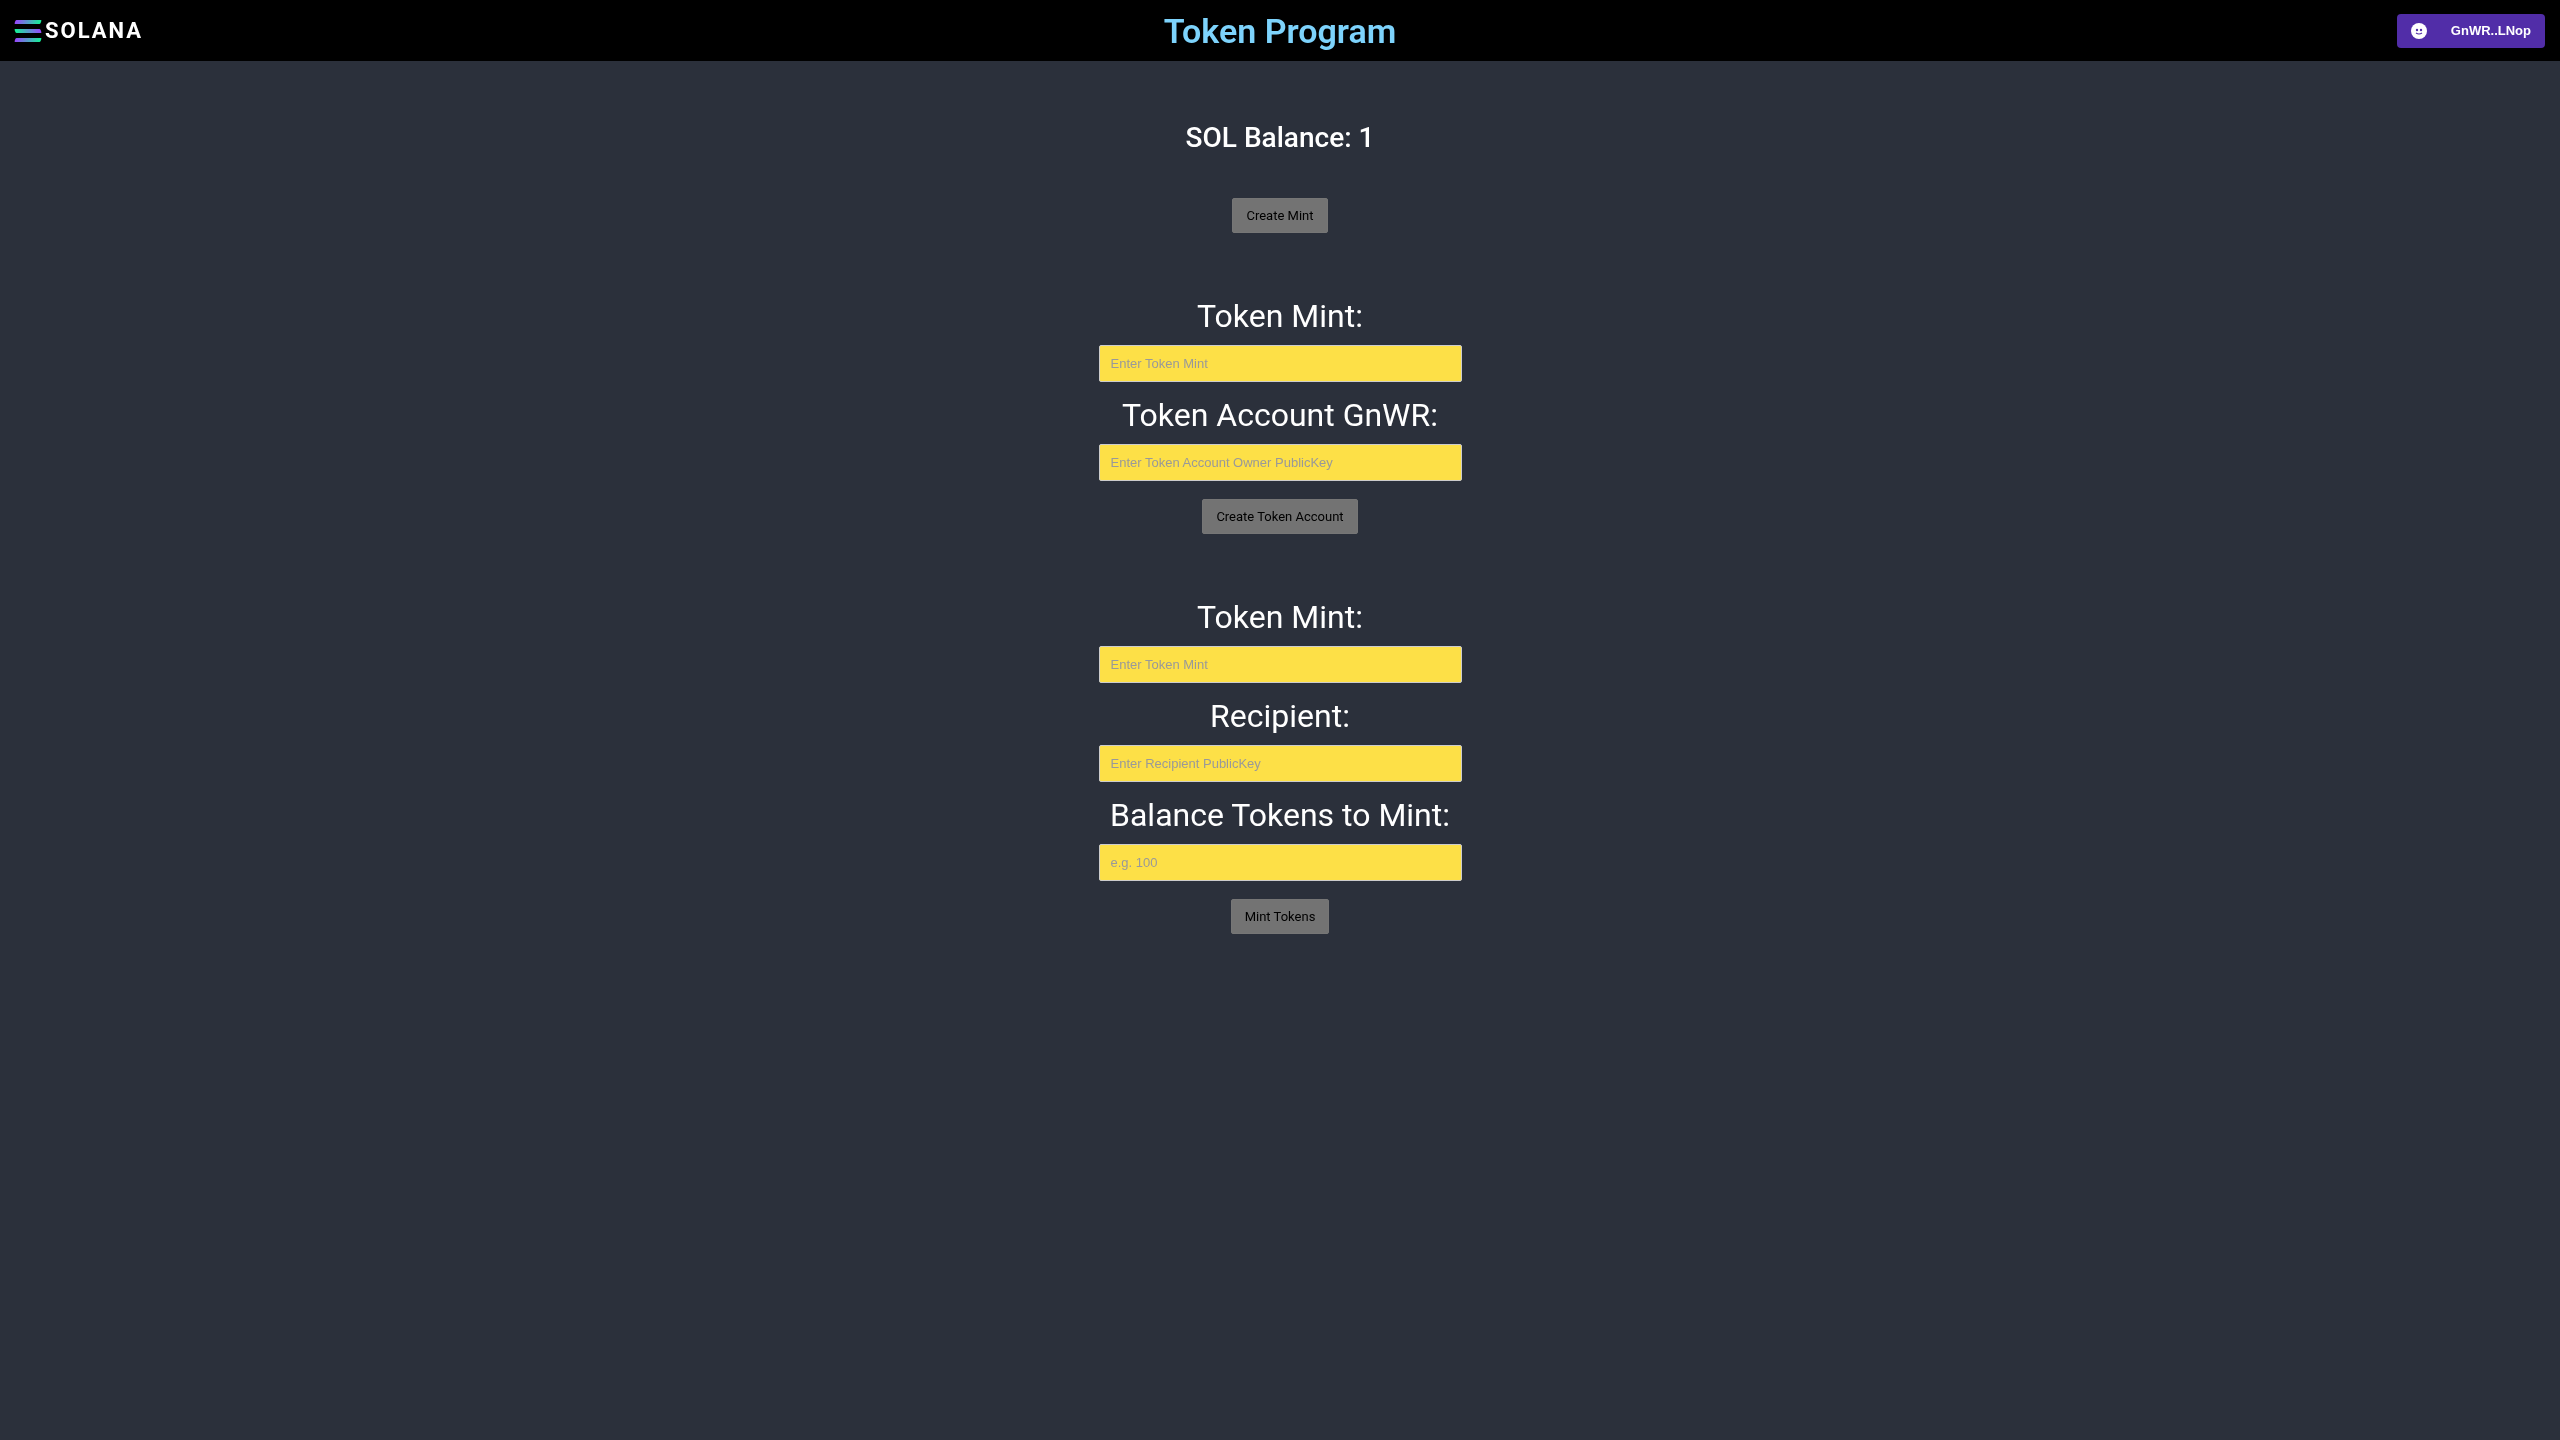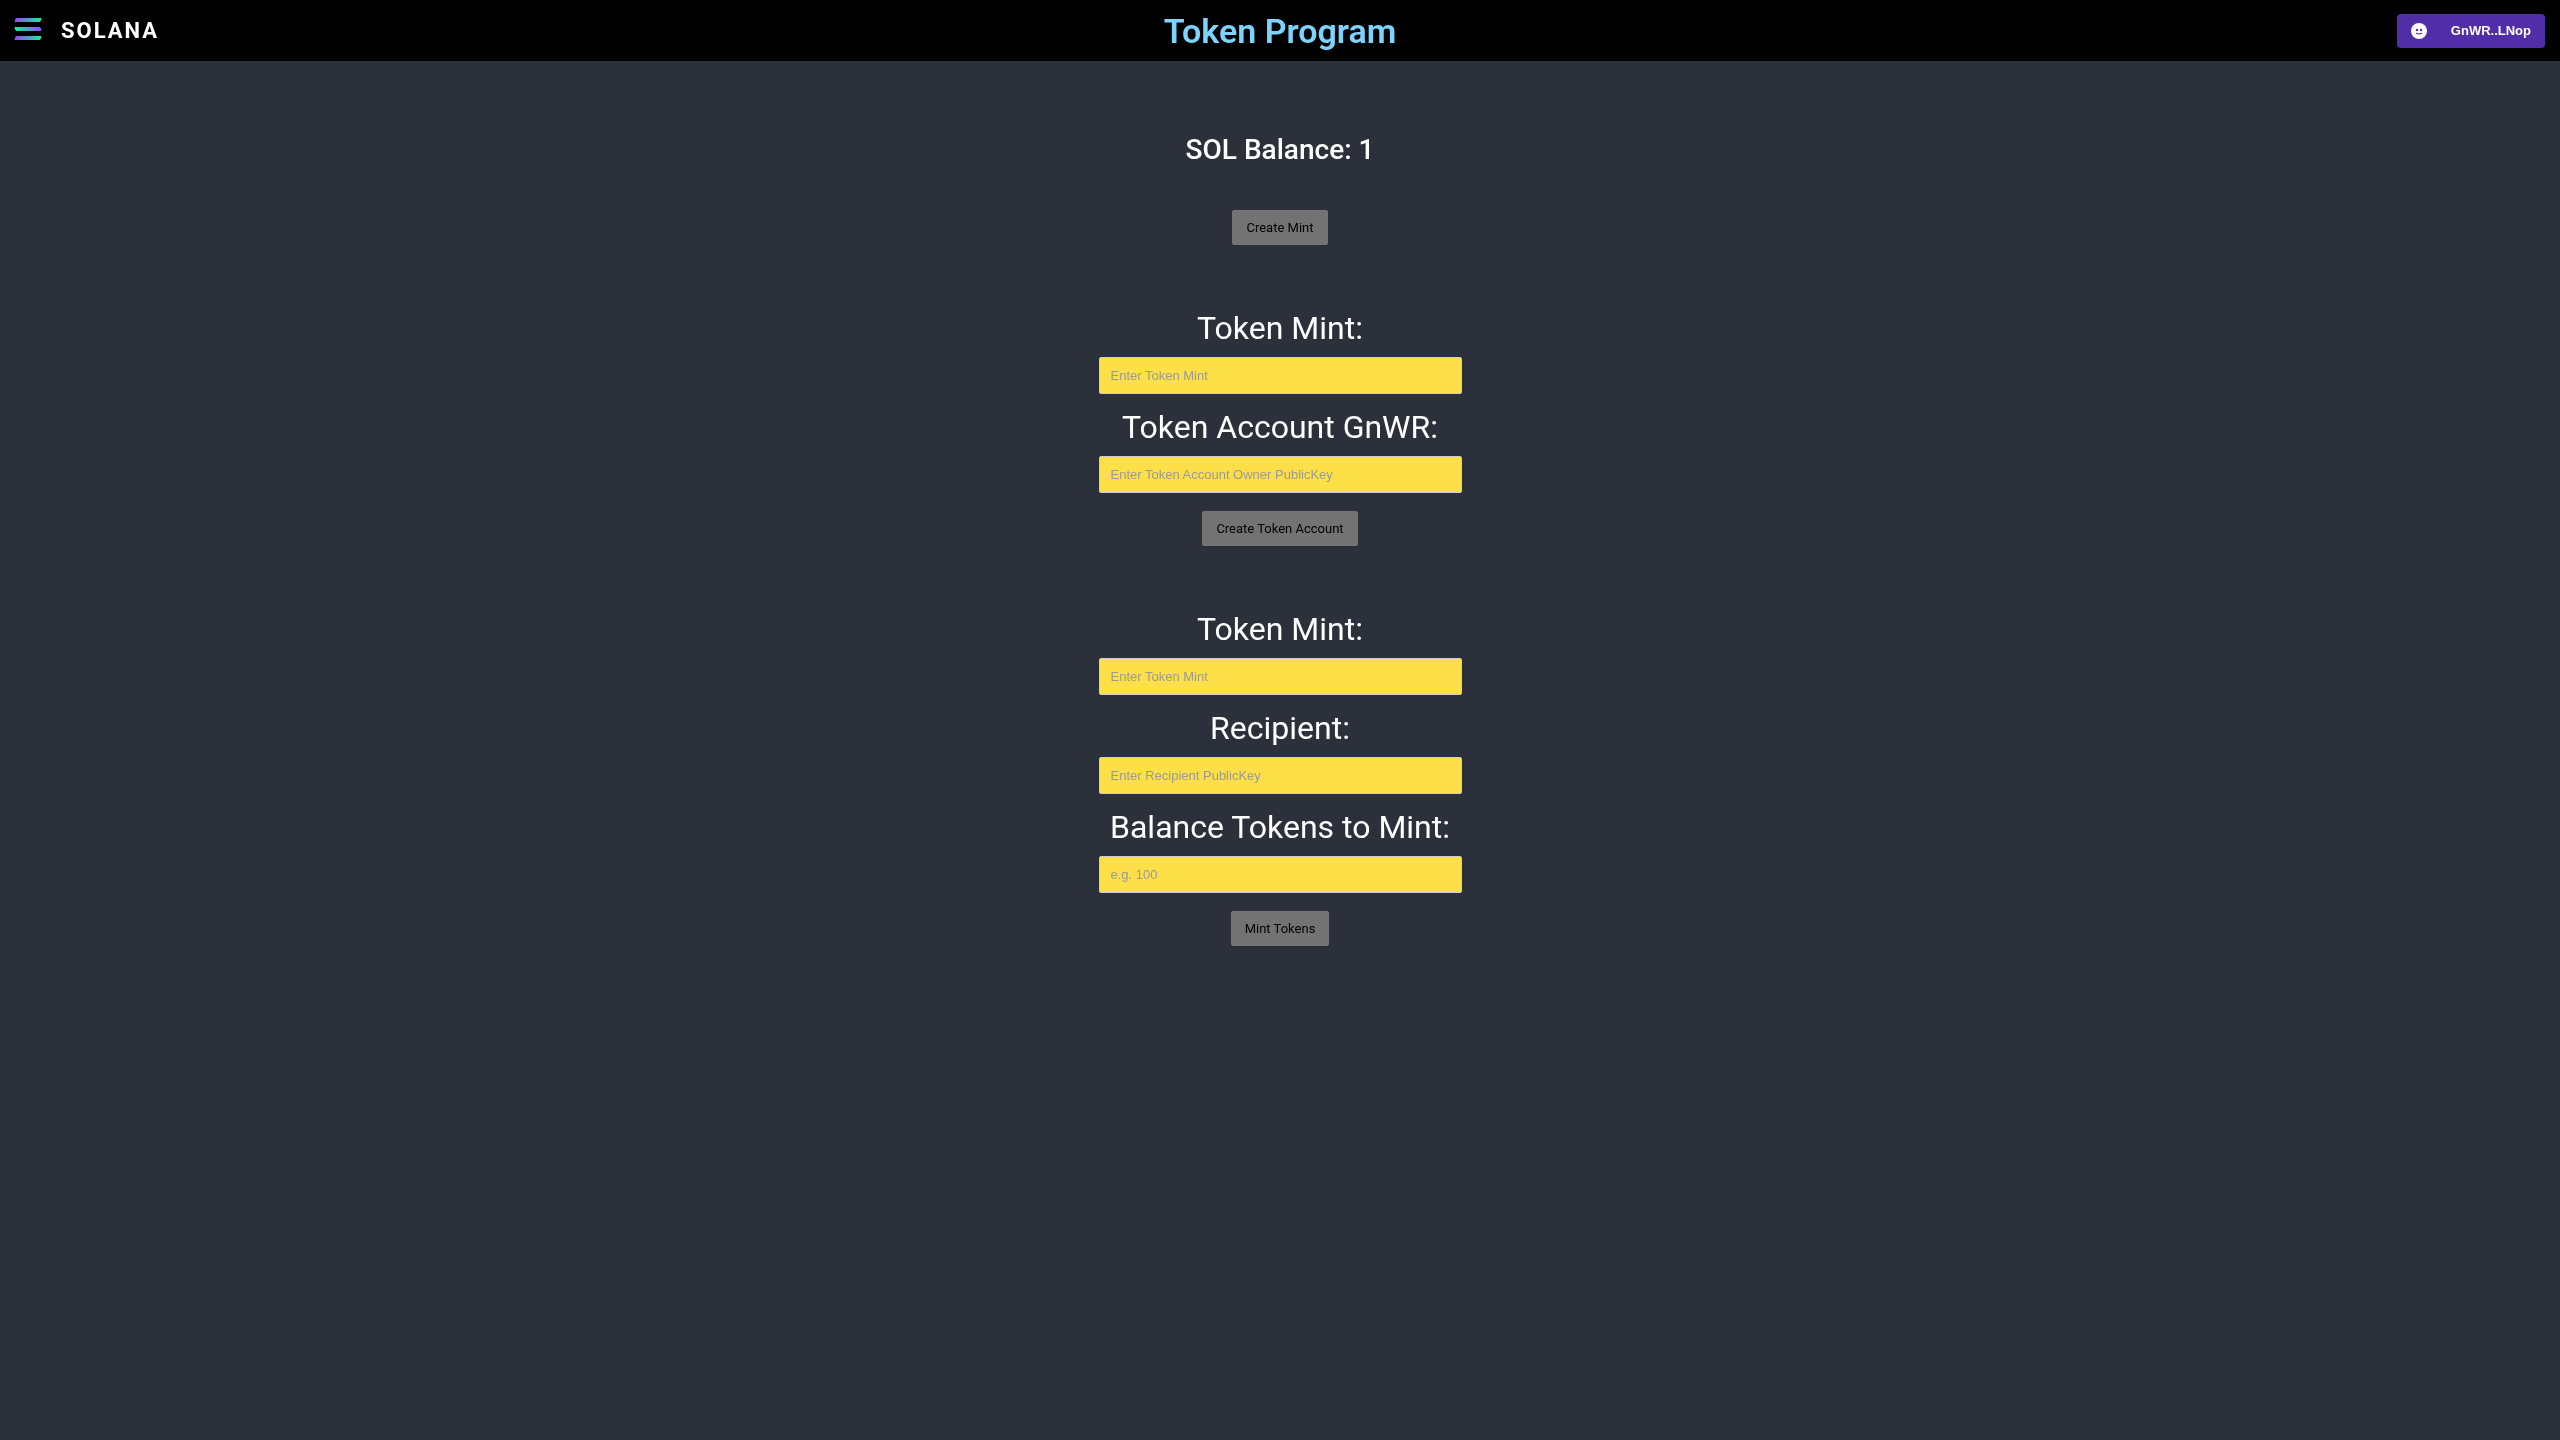--- a/index.html
+++ b/index.html
@@ -16,22 +16,22 @@
     .header {
       background: #000000;
       height: 61px;
       display: grid;
       grid-template-columns: 1fr auto 1fr;
       align-items: center;
       padding: 0 15px;
     }
     .logo {
       display: flex;
-      align-items: flex-start;
-      gap: 20px;
+      align-items: center;
+      gap: 4px;
     }
     .logo-mark {
       width: 26px;
       height: 22px;
       display: flex;
       flex-direction: column;
       justify-content: space-between;
     }
     .logo-bar {
       height: 4px;
@@ -81,21 +81,21 @@
     .wallet-icon {
       width: 16px;
       height: 16px;
       border-radius: 50%;
       display: flex;
       align-items: center;
       justify-content: center;
     }
     .content {
       max-width: 640px;
-      margin: 12px auto;
+      margin: 0 auto;
       padding: 60px 20px;
       display: flex;
       flex-direction: column;
       align-items: center;
     }
     .balance-heading {
       font-size: 28px;
       font-weight: 500;
       margin-bottom: 44px;
     }

